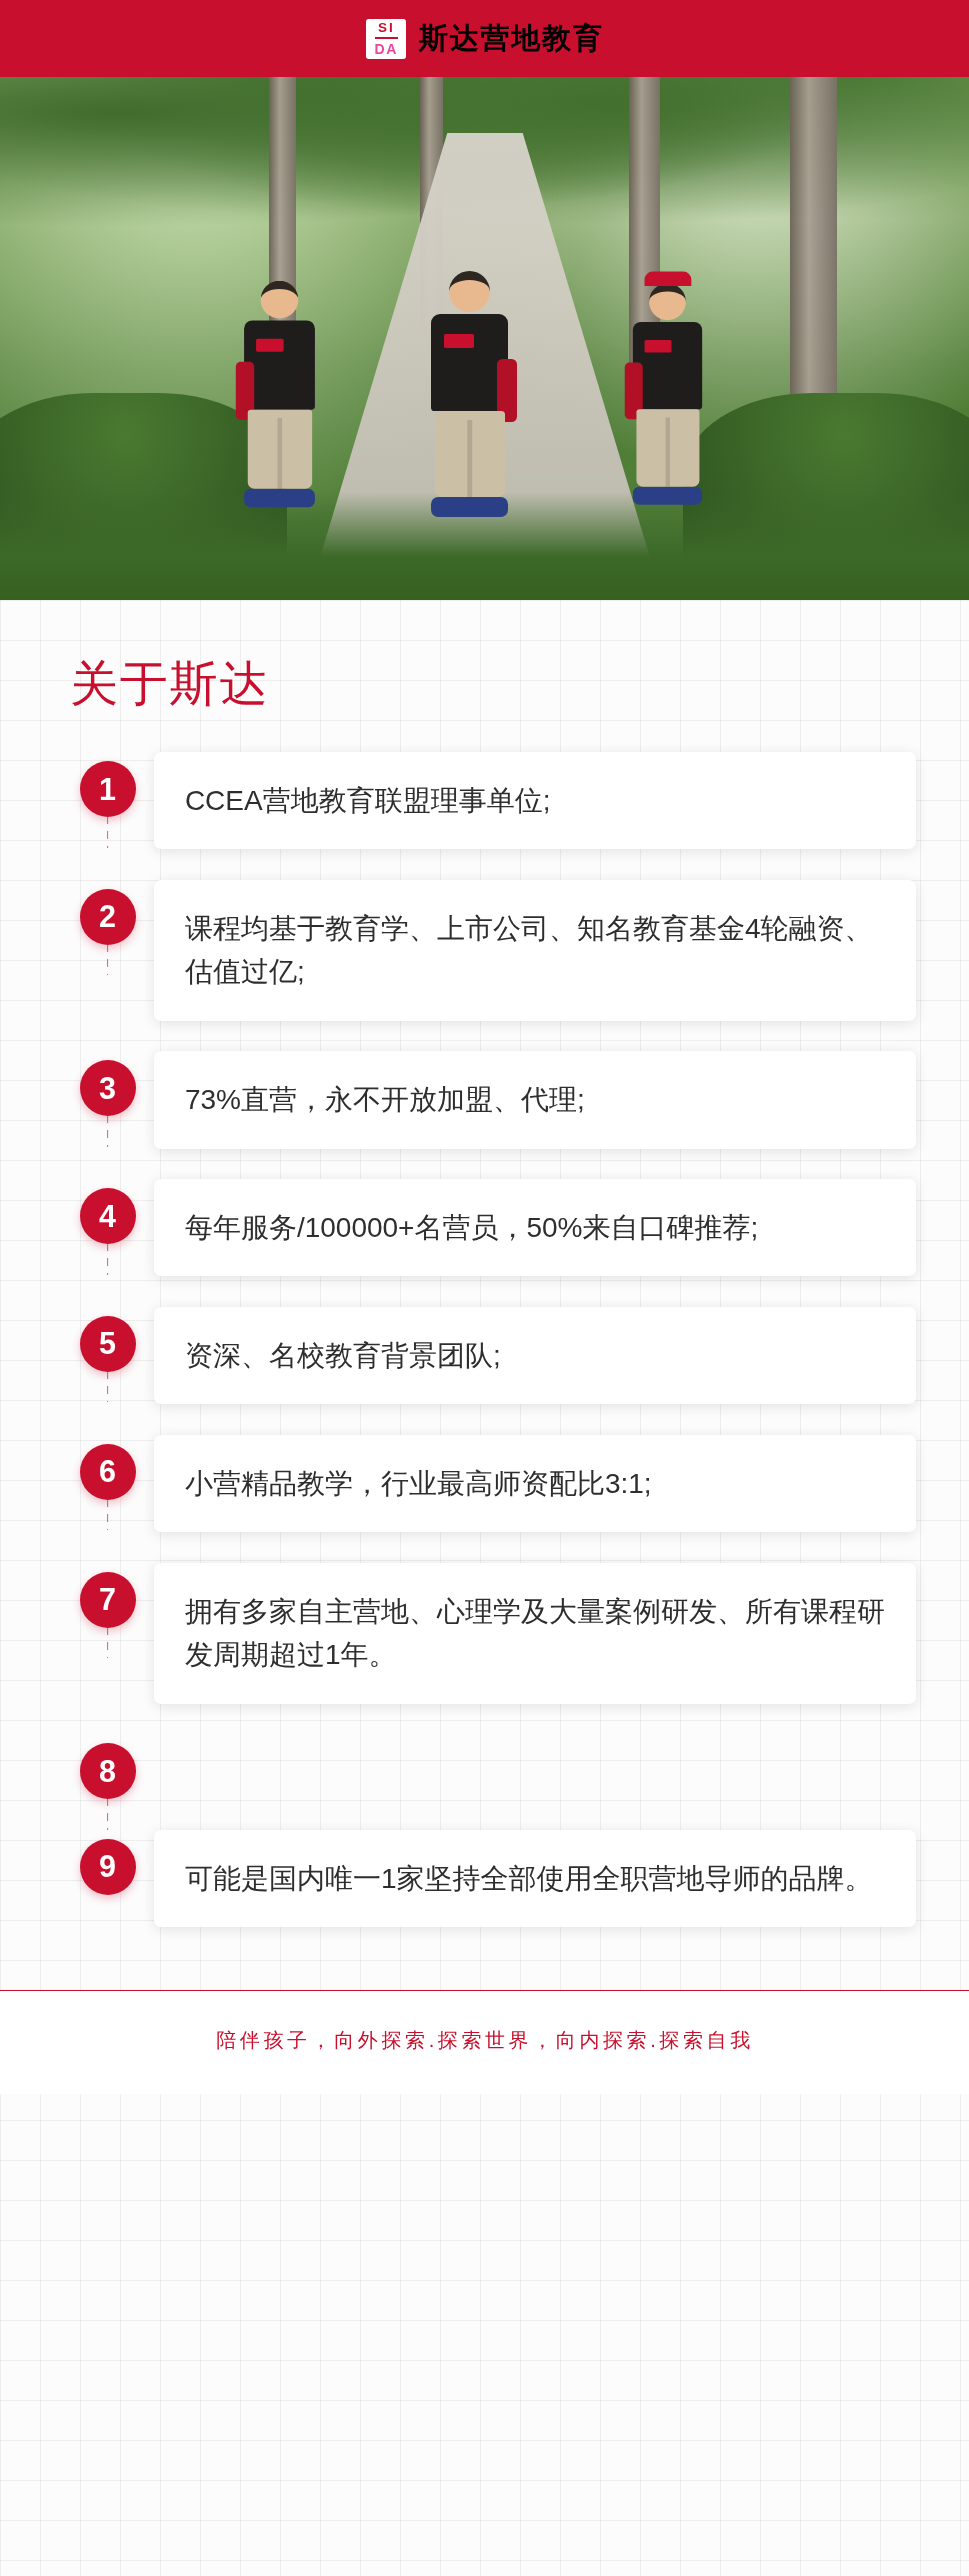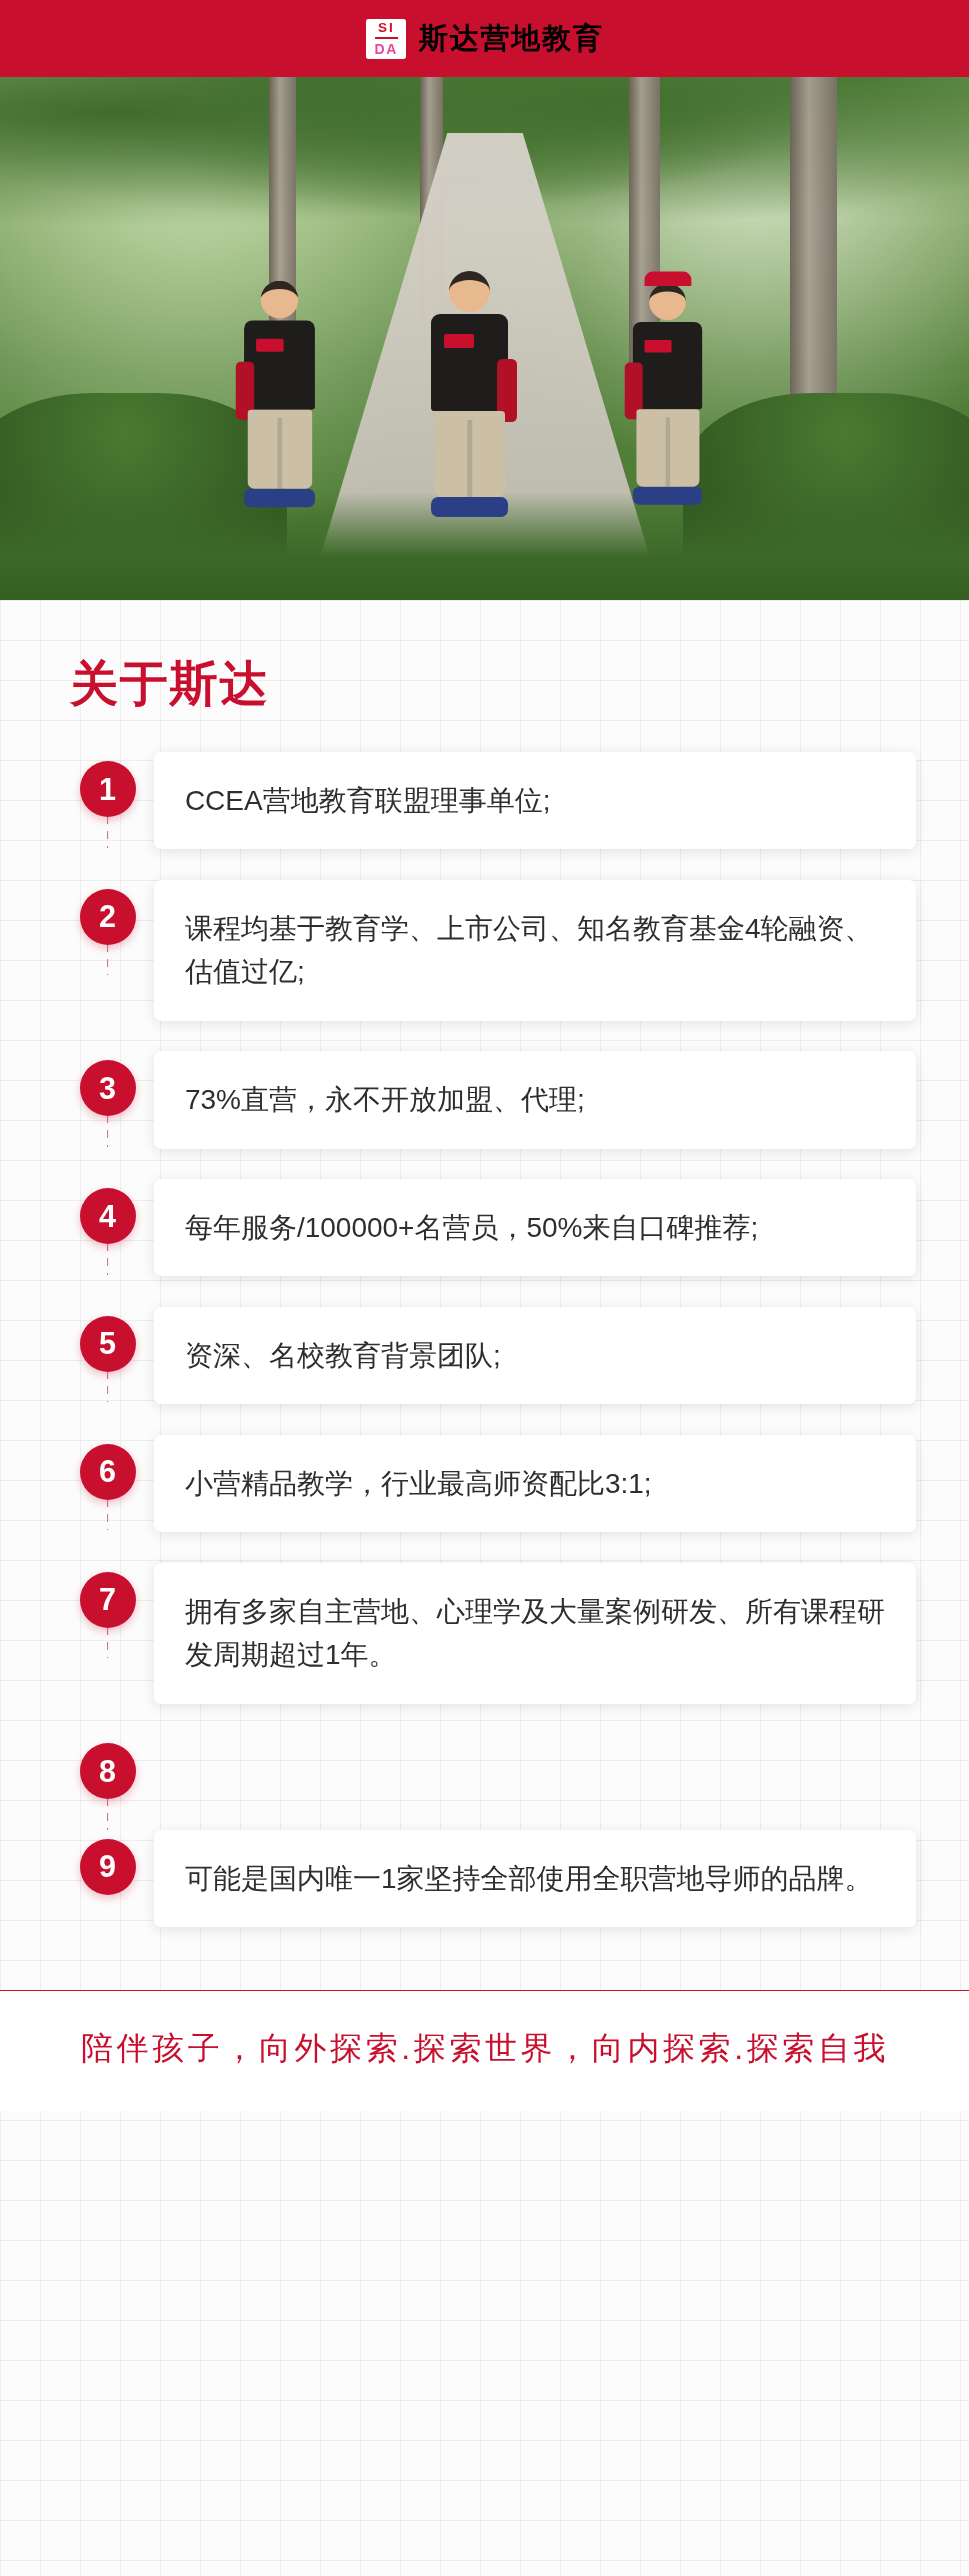--- a/index.html
+++ b/index.html
@@ -190,21 +190,21 @@
     position: absolute; top: 45px; left: -9px;
     width: 20px; height: 63px;
     background: #b11026; border-radius: 5.4px;
   }
   .kid .pack.r { left: auto; right: -9px; }
 
   
   .section-title {
     margin: 52px 0 22px 70px;
     font-size: 48px;
-    font-weight: bold;
+    font-weight: normal;
     color: #c8102e;
     letter-spacing: 1.8px;
   }
 
   
   .timeline {
     position: relative;
     margin: 36px 0 0 0;
     padding: 0 54px 0 66px;
   }
@@ -270,21 +270,21 @@
   
   .footer {
     margin-top: 63px;
     padding: 36px 0 40px;
     text-align: center;
     border-top: 1.8px solid #c8102e;
     background: #ffffff;
   }
   .footer-text {
     color: #c8102e;
-    font-size: 32px;
+    font-size: 20px;
     letter-spacing: 3.6px;
   }
 </style>
 </head>
 <body>
 
 <div class="page">
 
   <div class="header">
     <div class="logo-wrap">

